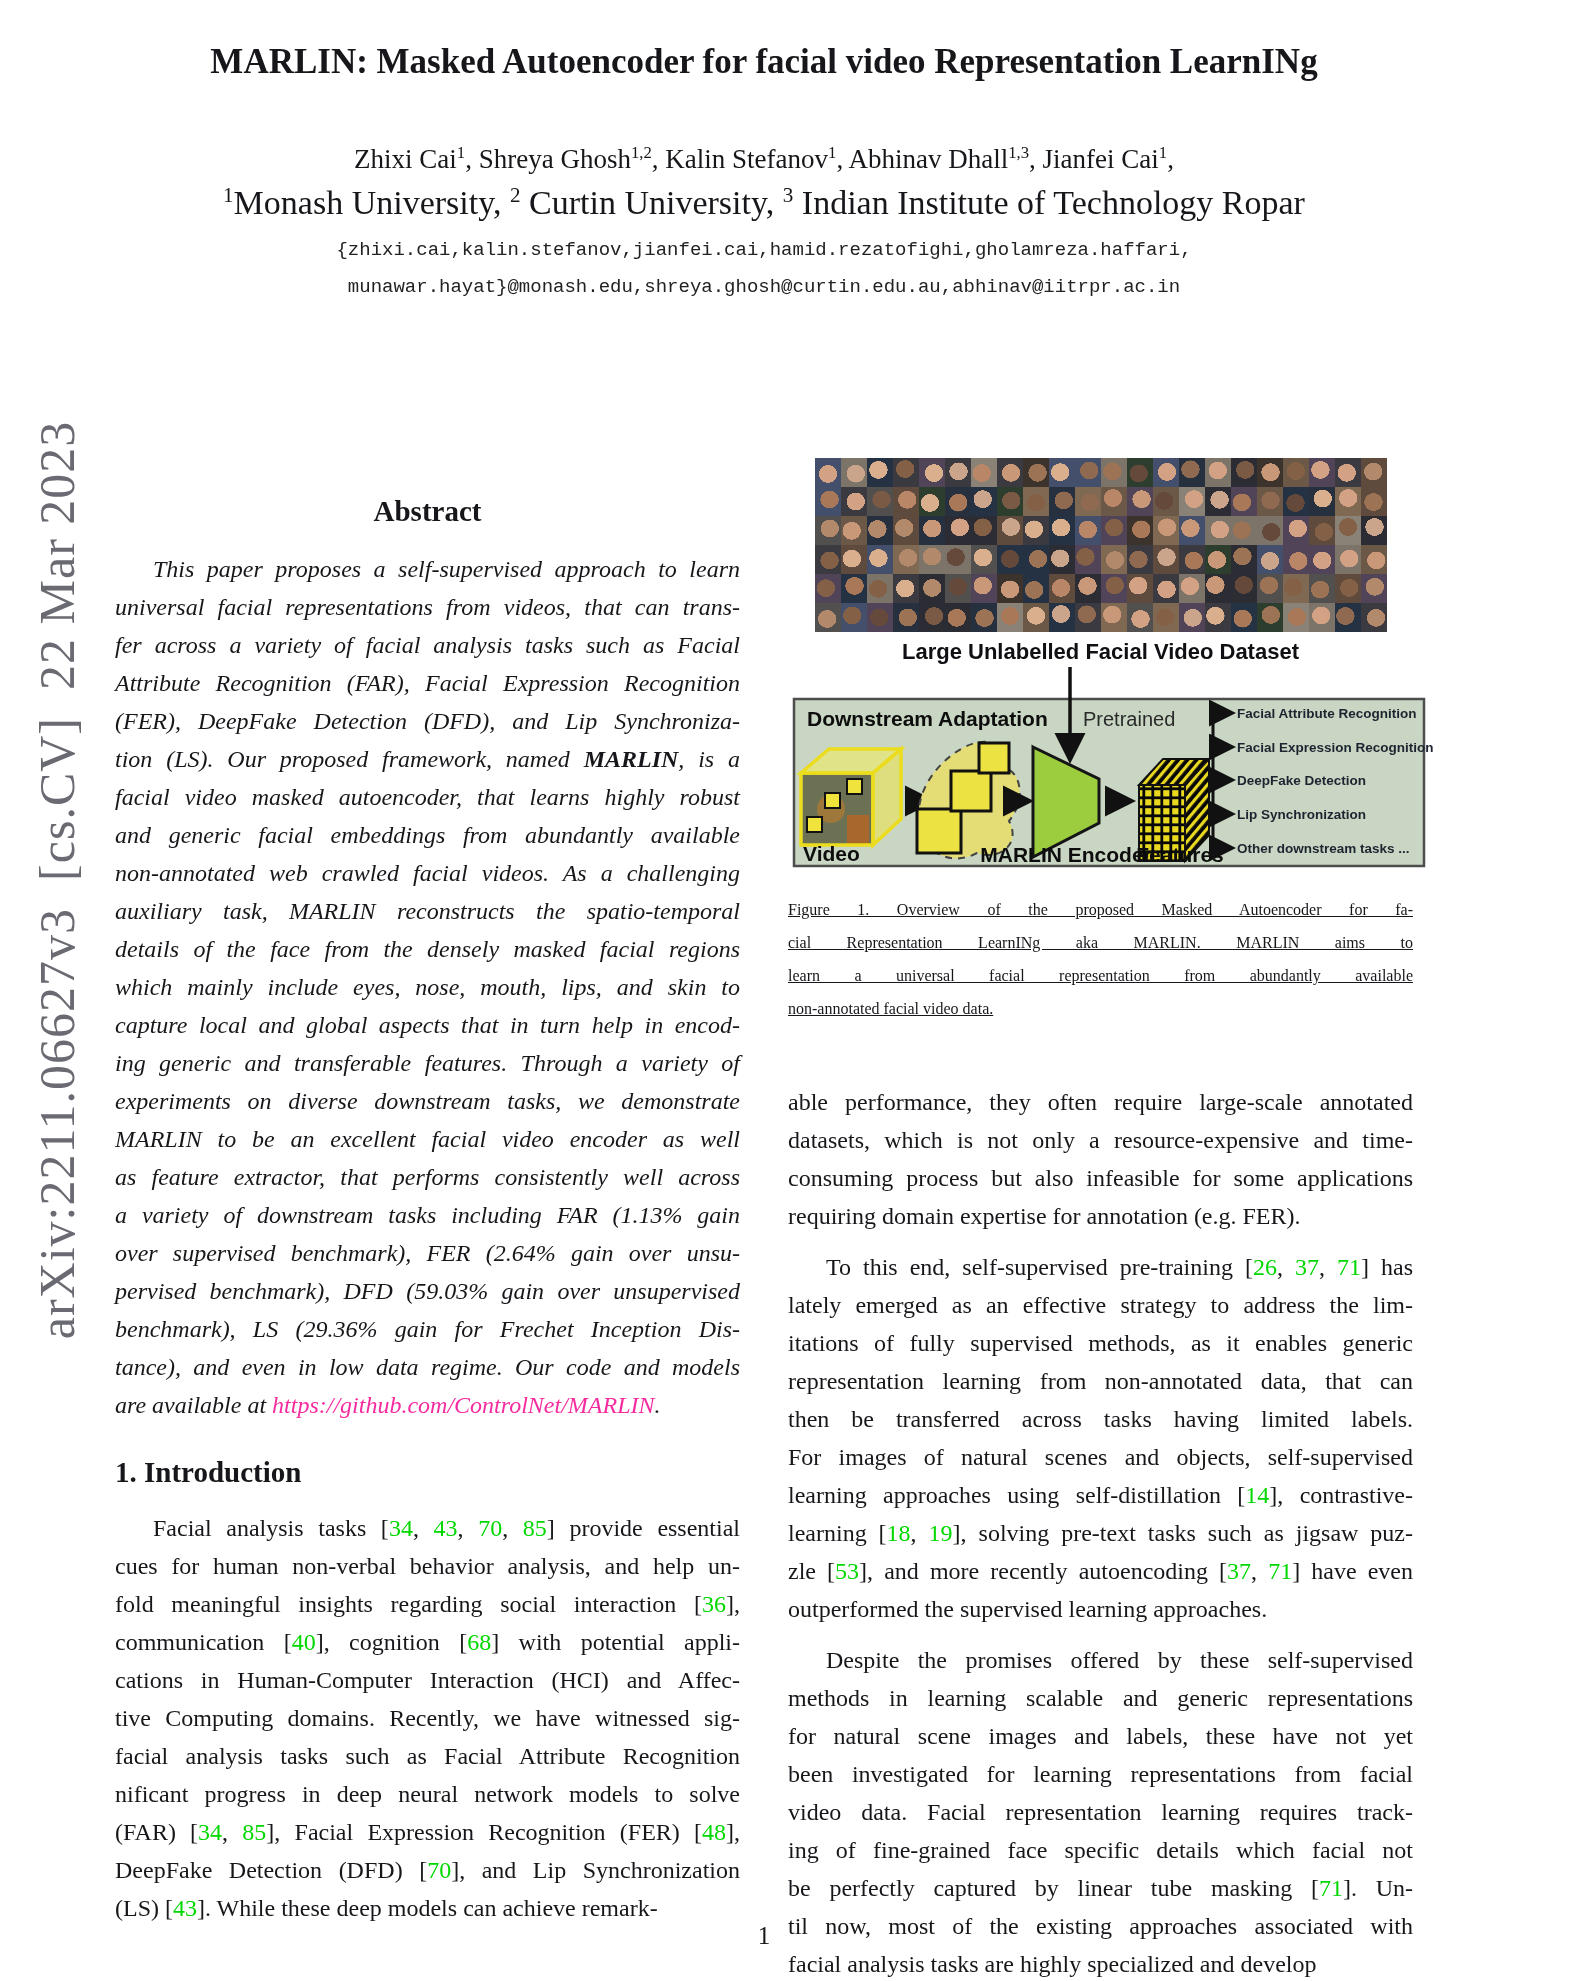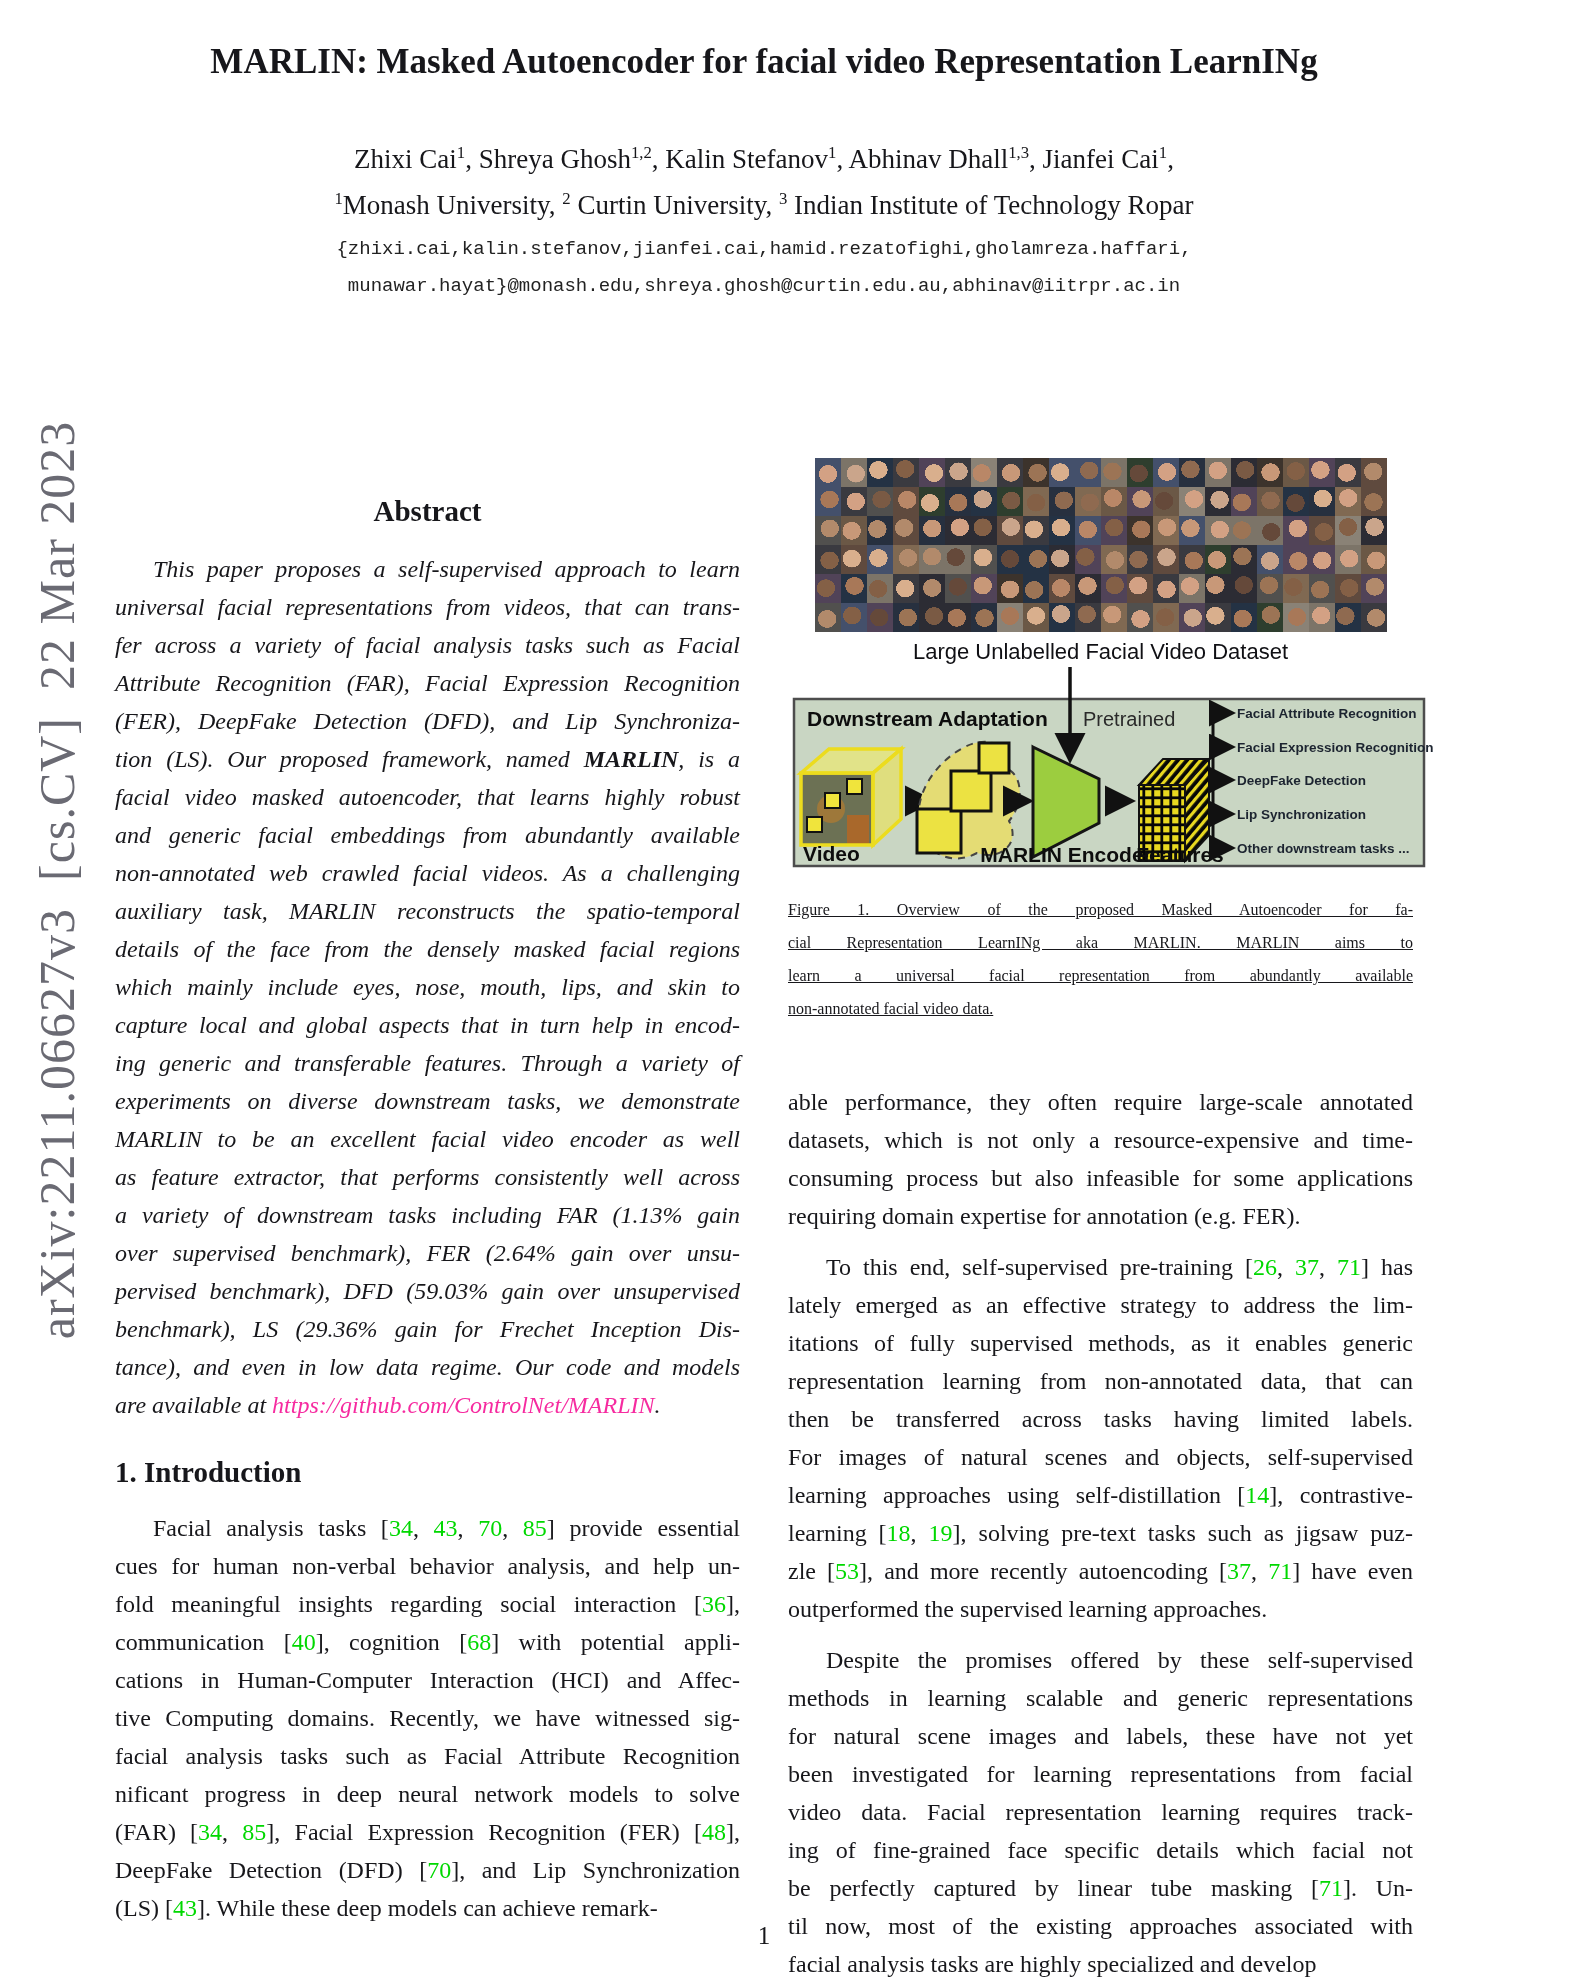--- a/index.html
+++ b/index.html
@@ -14,21 +14,21 @@
   #arxiv-stamp {
     position:absolute; top:880px; left:57px; transform:translate(-50%,-50%) rotate(-90deg);
     white-space:pre; font-size:50px; color:var(--stamp,#6a6a73); letter-spacing:1px;
   }
 
   
   #header { left:115px; top:42px; width:1298px; text-align:center; }
   #paper-title { font-size:35px; font-weight:bold; }
   #author-block { margin-top:56px; font-size:27px; }
   #author-block .pline { line-height:43px; }
-  #affiliation-line { margin-top:9px; font-size:27px; }
+  #affiliation-line { margin-top:3px; font-size:34px; }
   #email-block { margin-top:10px; font-family:"Liberation Mono", monospace; font-size:19px; color:#222; }
   #email-block .pline { line-height:37px; }
   .center-lines .pline { text-align:center; }
   sup { font-size:0.62em; vertical-align:super; line-height:0; }
 
   
   .col { position:absolute; width:625px; }
   #left-col  { left:115px; top:495px; }
   #right-col { left:788px; top:458px; }
 
@@ -47,21 +47,21 @@
   #intro-heading { font-size:29px; font-weight:bold; margin:32px 0 20px 0; }
 
   
   #figure-collage {
     width:572px; height:174px; margin:0 auto;
     display:grid; grid-template-columns:repeat(22,26px); grid-template-rows:repeat(6,29px);
   }
   #figure-collage .tile { width:26px; height:29px; }
   #dataset-label {
     margin-top:7px; text-align:center;
-    font-family:"Liberation Sans", sans-serif; font-weight:400; font-size:22px; color:#101014;
+    font-family:"Liberation Sans", sans-serif; font-weight:700; font-size:22px; color:#101014;
   }
   #diagram-wrap { position:relative; margin-top:34px; margin-left:5px; width:632px; height:168px; }
   #diagram-svg { position:absolute; left:0; top:-34px; overflow:visible; }
   #figure-caption { margin-top:26px; }
   #figure-caption .pline { height:33px; line-height:33px; font-size:16px;text-decoration:underline; }
 
   #right-body { margin-top:58px; }
   .para { margin-top:0; }
   .para + .para { margin-top:13px; }
 

